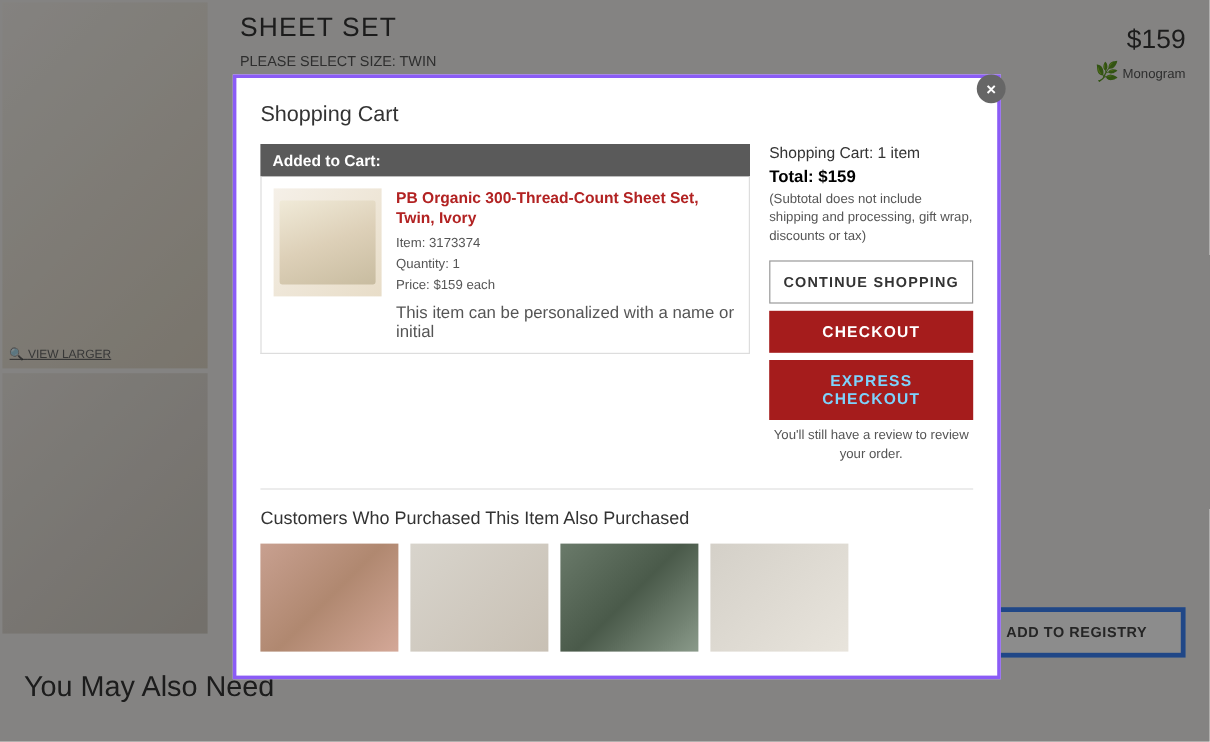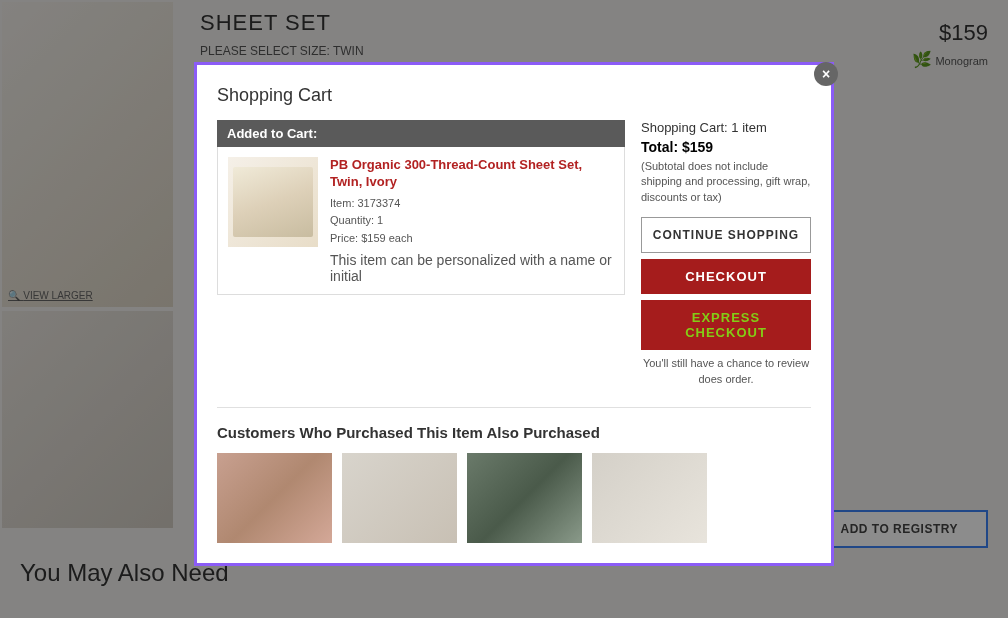--- a/index.html
+++ b/index.html
@@ -112,21 +112,21 @@
       font-size: 24px;
       color: #333;
       font-weight: normal;
     }
 
     .add-to-registry-btn {
       position: absolute;
       right: 20px;
       bottom: 70px;
       background: white;
-      border: 2px solid #3b82f6;
+      border: 4px solid #3b82f6;
       padding: 10px 28px;
       font-size: 12px;
       font-weight: bold;
       letter-spacing: 0.5px;
       color: #444;
       cursor: pointer;
     }
 
     
     .overlay {
@@ -304,21 +304,21 @@
 
     .btn-express {
       display: block;
       width: 100%;
       padding: 10px;
       background: #a51c1c;
       border: none;
       font-size: 13px;
       font-weight: bold;
       letter-spacing: 1px;
-      color: #84cc16;
+      color: #7dd3fc;
       cursor: pointer;
       margin-bottom: 6px;
       text-align: center;
     }
 
     .express-note {
       font-size: 11px;
       color: #555;
       text-align: center;
       line-height: 1.4;
@@ -327,21 +327,21 @@
     
     .also-purchased {
       margin-top: 20px;
       border-top: 1px solid #e0e0e0;
       padding-top: 16px;
     }
 
     .also-purchased-title {
       font-size: 15px;
       color: #333;
-      font-weight: bold;
+      font-weight: normal;
       margin-bottom: 12px;
     }
 
     .also-purchased-items {
       display: flex;
       gap: 10px;
     }
 
     .also-item {
       width: 115px;
@@ -428,21 +428,21 @@
       </div>
     </div>
 
     <div class="cart-right">
       <div class="cart-summary">Shopping Cart:  1 item</div>
       <div class="cart-total">Total:  $159</div>
       <div class="cart-subtotal-note">(Subtotal does not include shipping and processing, gift wrap, discounts or tax)</div>
       <button class="btn-continue">CONTINUE SHOPPING</button>
       <button class="btn-checkout">CHECKOUT</button>
       <button class="btn-express">EXPRESS CHECKOUT</button>
-      <div class="express-note">You'll still have a chance to review does order.</div>
+      <div class="express-note">You'll still have a review to review your order.</div>
     </div>
   </div>
 
   <div class="also-purchased">
     <div class="also-purchased-title">Customers Who Purchased This Item Also Purchased</div>
     <div class="also-purchased-items">
       <div class="also-item also-item-1"></div>
       <div class="also-item also-item-2"></div>
       <div class="also-item also-item-3"></div>
       <div class="also-item also-item-4"></div>

